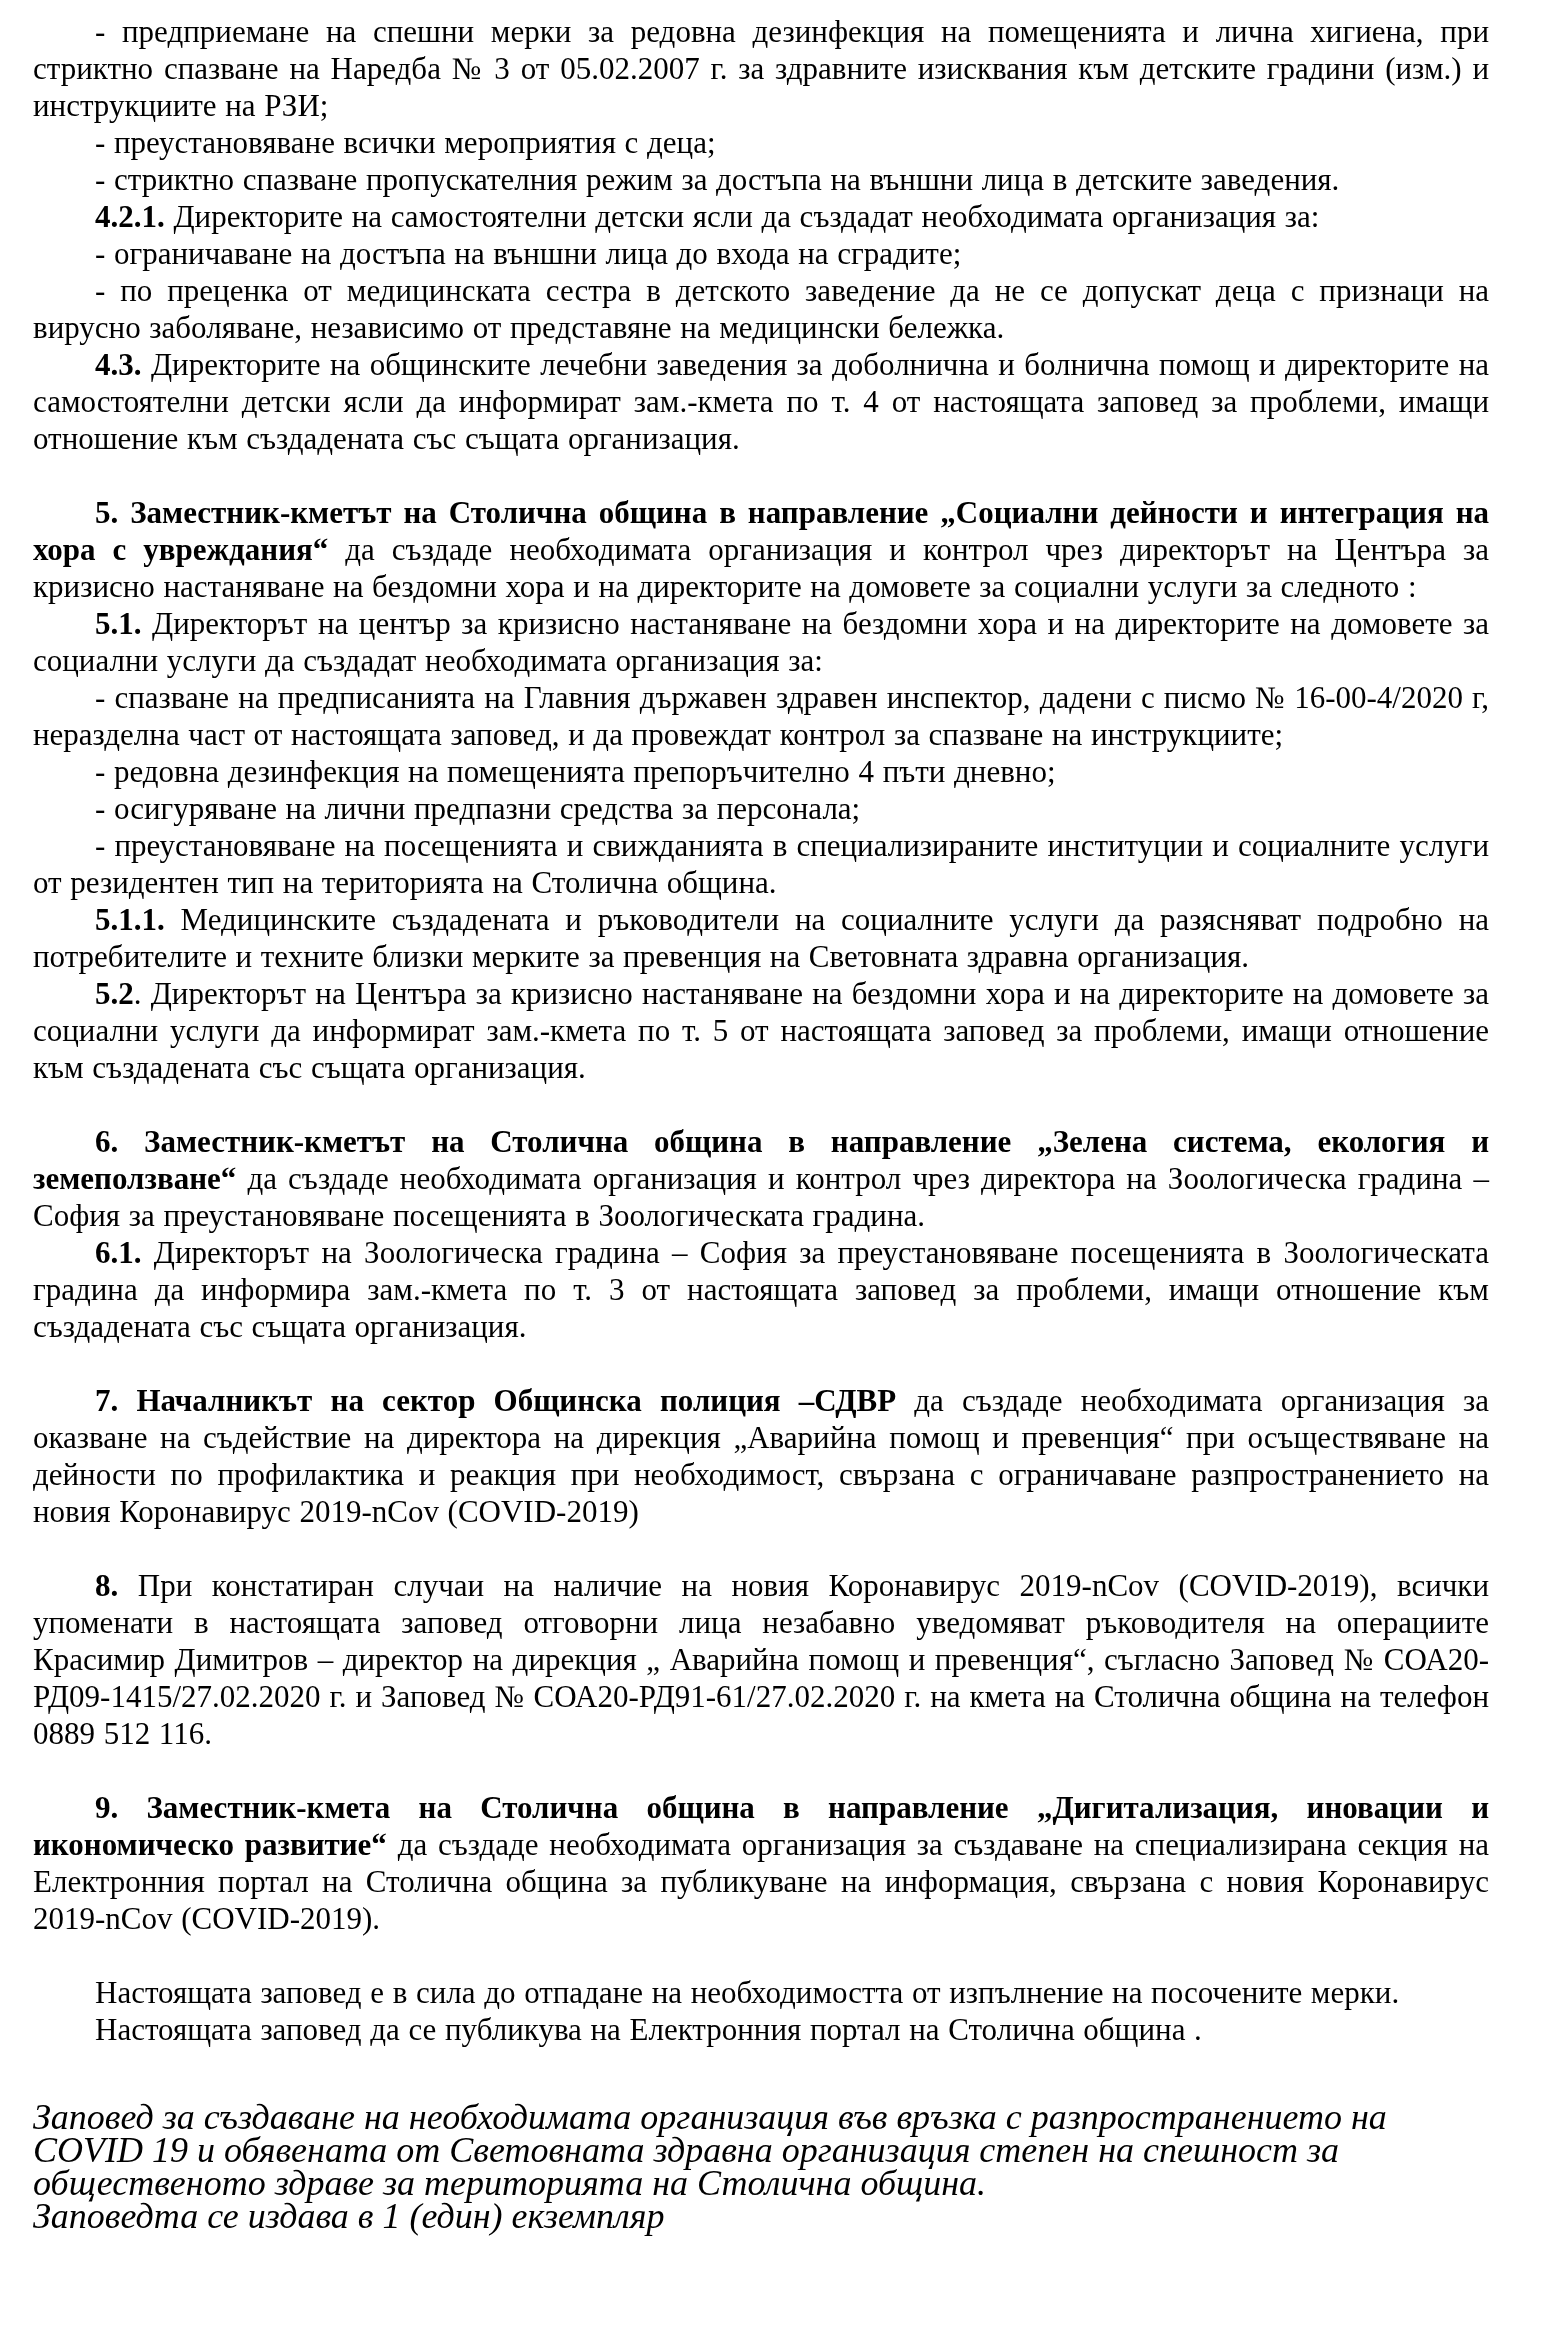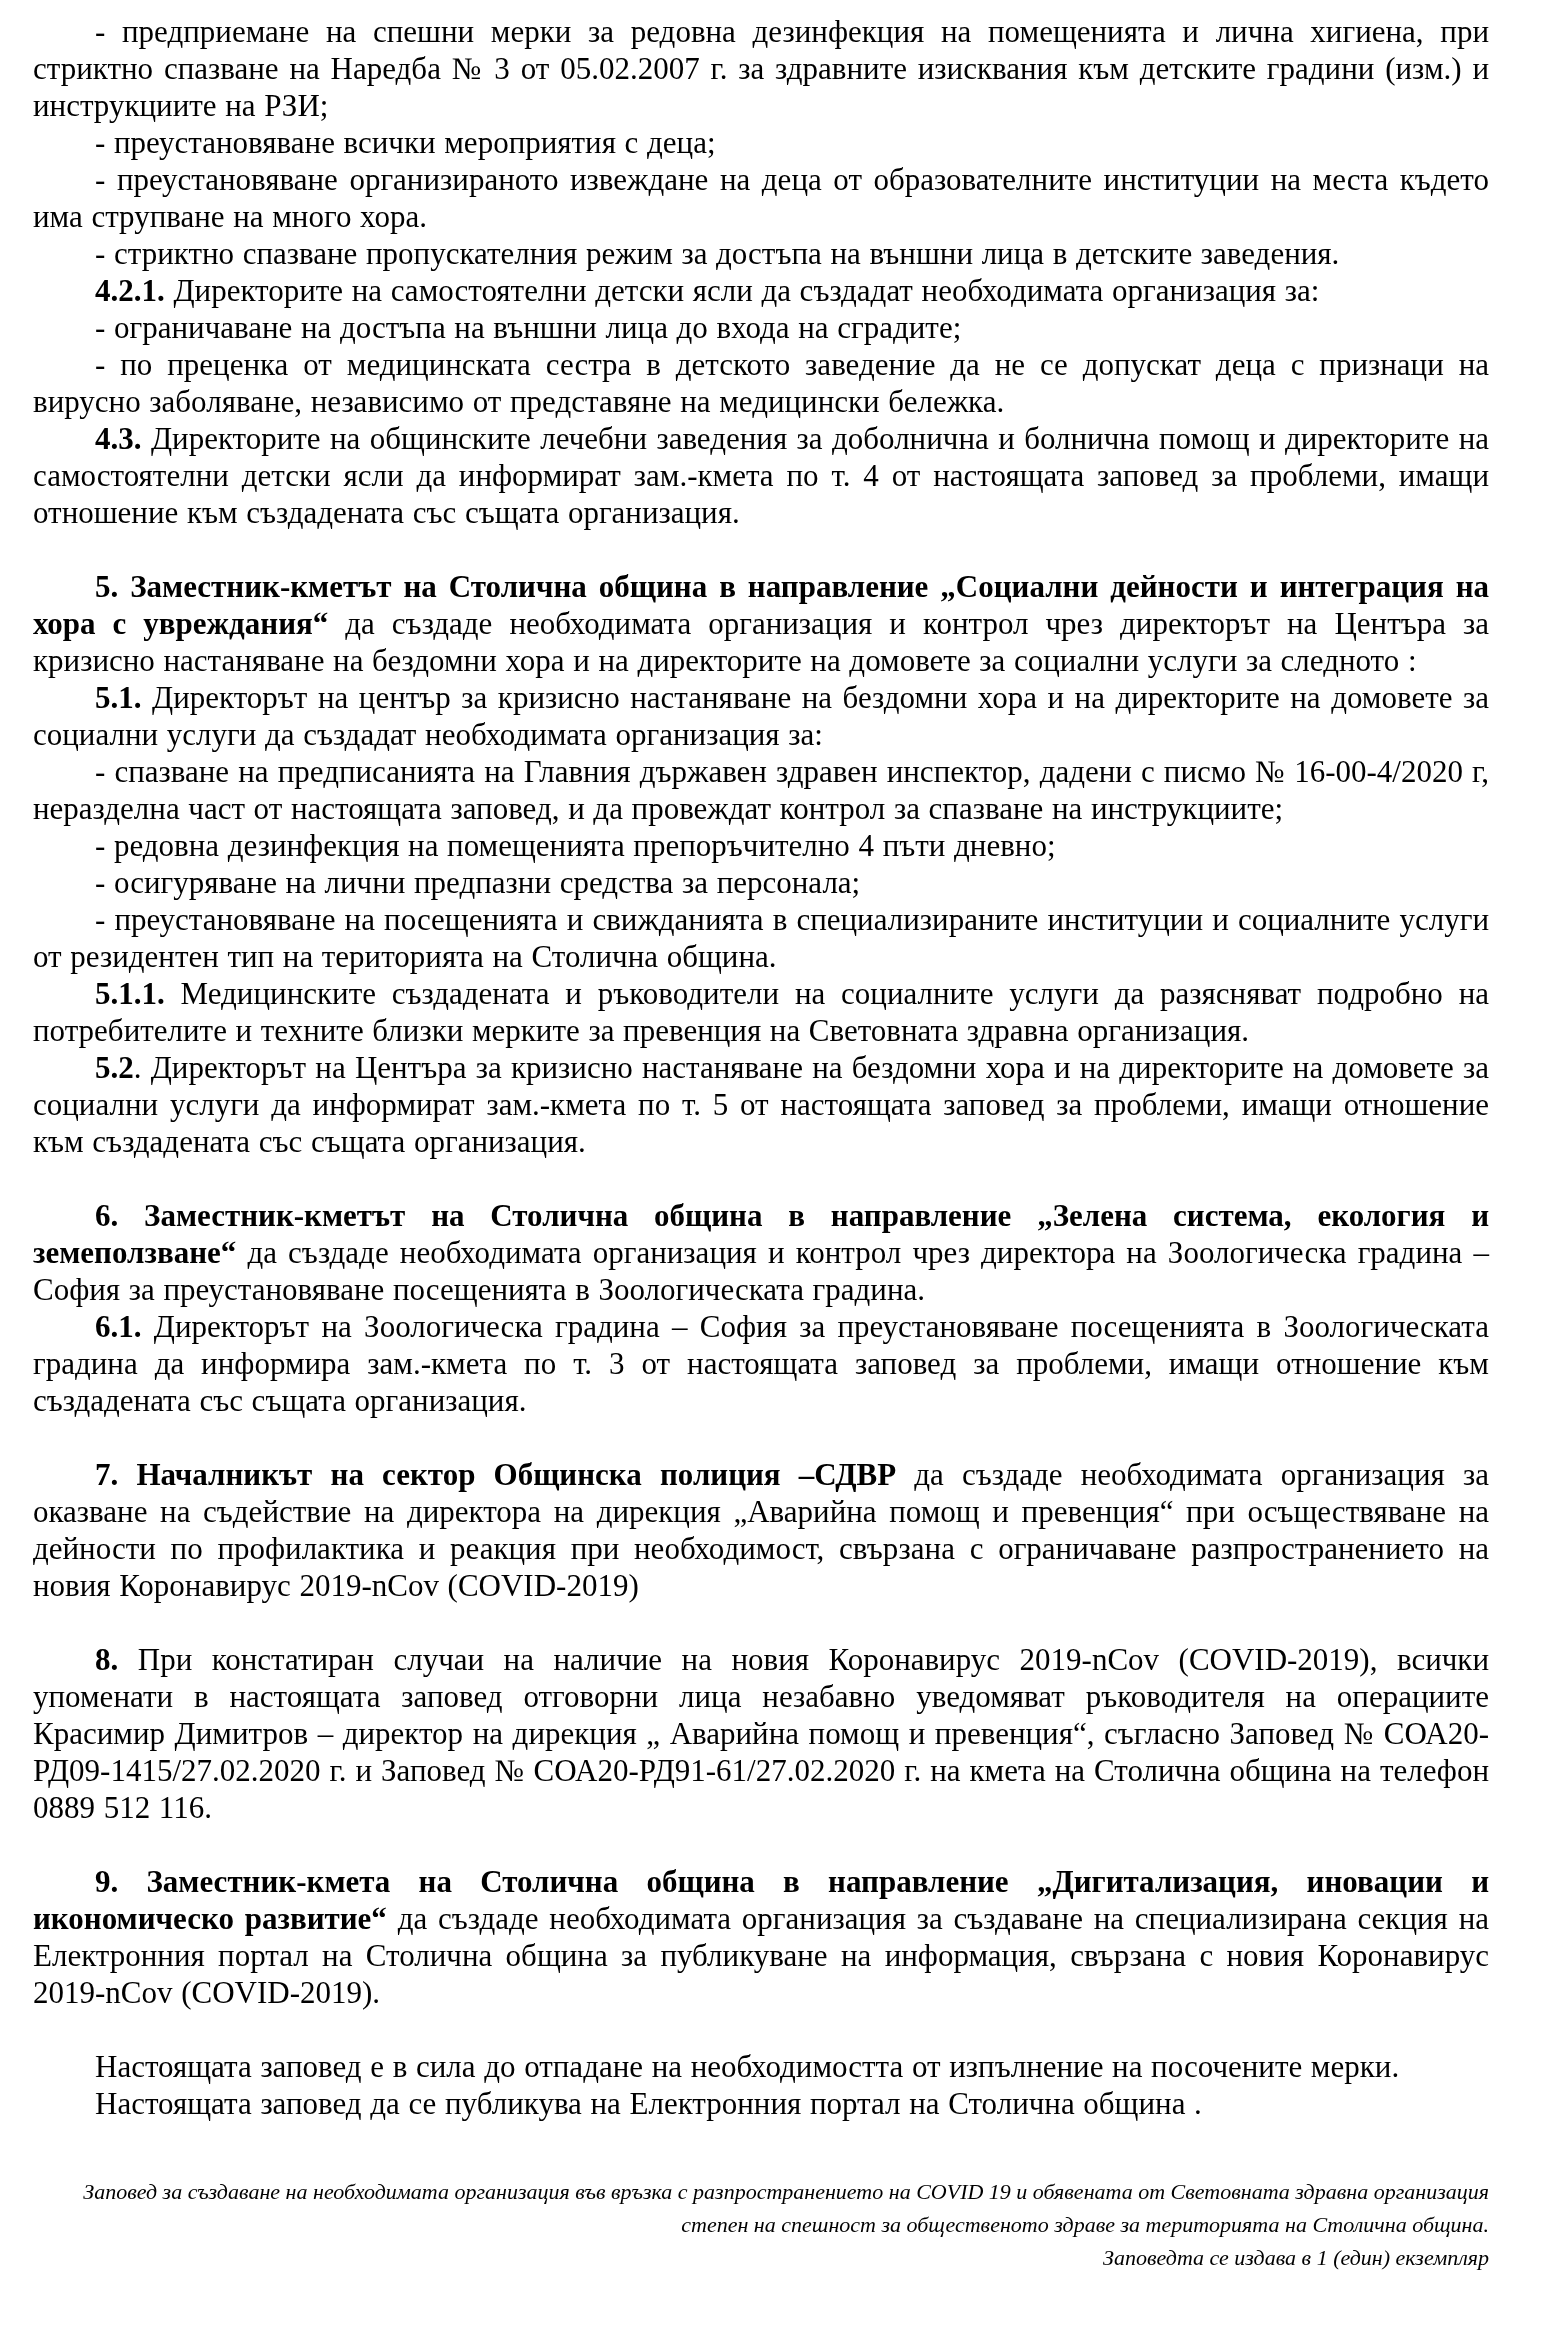--- a/index.html
+++ b/index.html
@@ -22,37 +22,36 @@
     line-height: 37px;
     text-align: justify;
     text-indent: 62px;
     word-spacing: 0.9px;
   }
   .bold { font-weight: 700; }
   .blank { height: 37px; }
   .blank-lg { height: 53px; }
   .footnote {
     margin: 0;
-    font-size: 22px;
+    font-size: 36px;
     line-height: 33px;
     font-style: italic;
-    text-align: right;
+    text-align: left;
     text-indent: 0;
   }
 </style>
 </head>
 <body>
 
 <div class="page">
 
   <p class="para"><span>- предприемане на спешни мерки за редовна дезинфекция на помещенията и лична хигиена, при стриктно спазване на Наредба № 3 от 05.02.2007 г. за здравните изисквания към детските градини (изм.) и инструкциите на РЗИ;</span></p>
 
   <p class="para"><span>- преустановяване всички мероприятия с деца;</span></p>
 
-  <p class="para"><span>- преустановяване организираното извеждане на деца от образователните институции на места където има струпване на много хора.</span></p>
 
   <p class="para"><span>- стриктно спазване пропускателния режим за достъпа на външни лица в детските заведения.</span></p>
 
   <p class="para"><span class="bold">4.2.1.</span><span> Директорите на самостоятелни детски ясли да създадат необходимата организация за:</span></p>
 
   <p class="para"><span>- ограничаване на достъпа на външни лица до входа на сградите;</span></p>
 
   <p class="para"><span>- по преценка от медицинската сестра в детското заведение  да не се допускат деца с признаци на вирусно заболяване, независимо от представяне на медицински бележка.</span></p>
 
   <p class="para"><span class="bold">4.3.</span><span> Директорите на общинските лечебни заведения за доболнична и болнична помощ и директорите на самостоятелни детски ясли да информират зам.-кмета по т. 4 от настоящата заповед за проблеми, имащи отношение към създадената със същата организация.</span></p>

